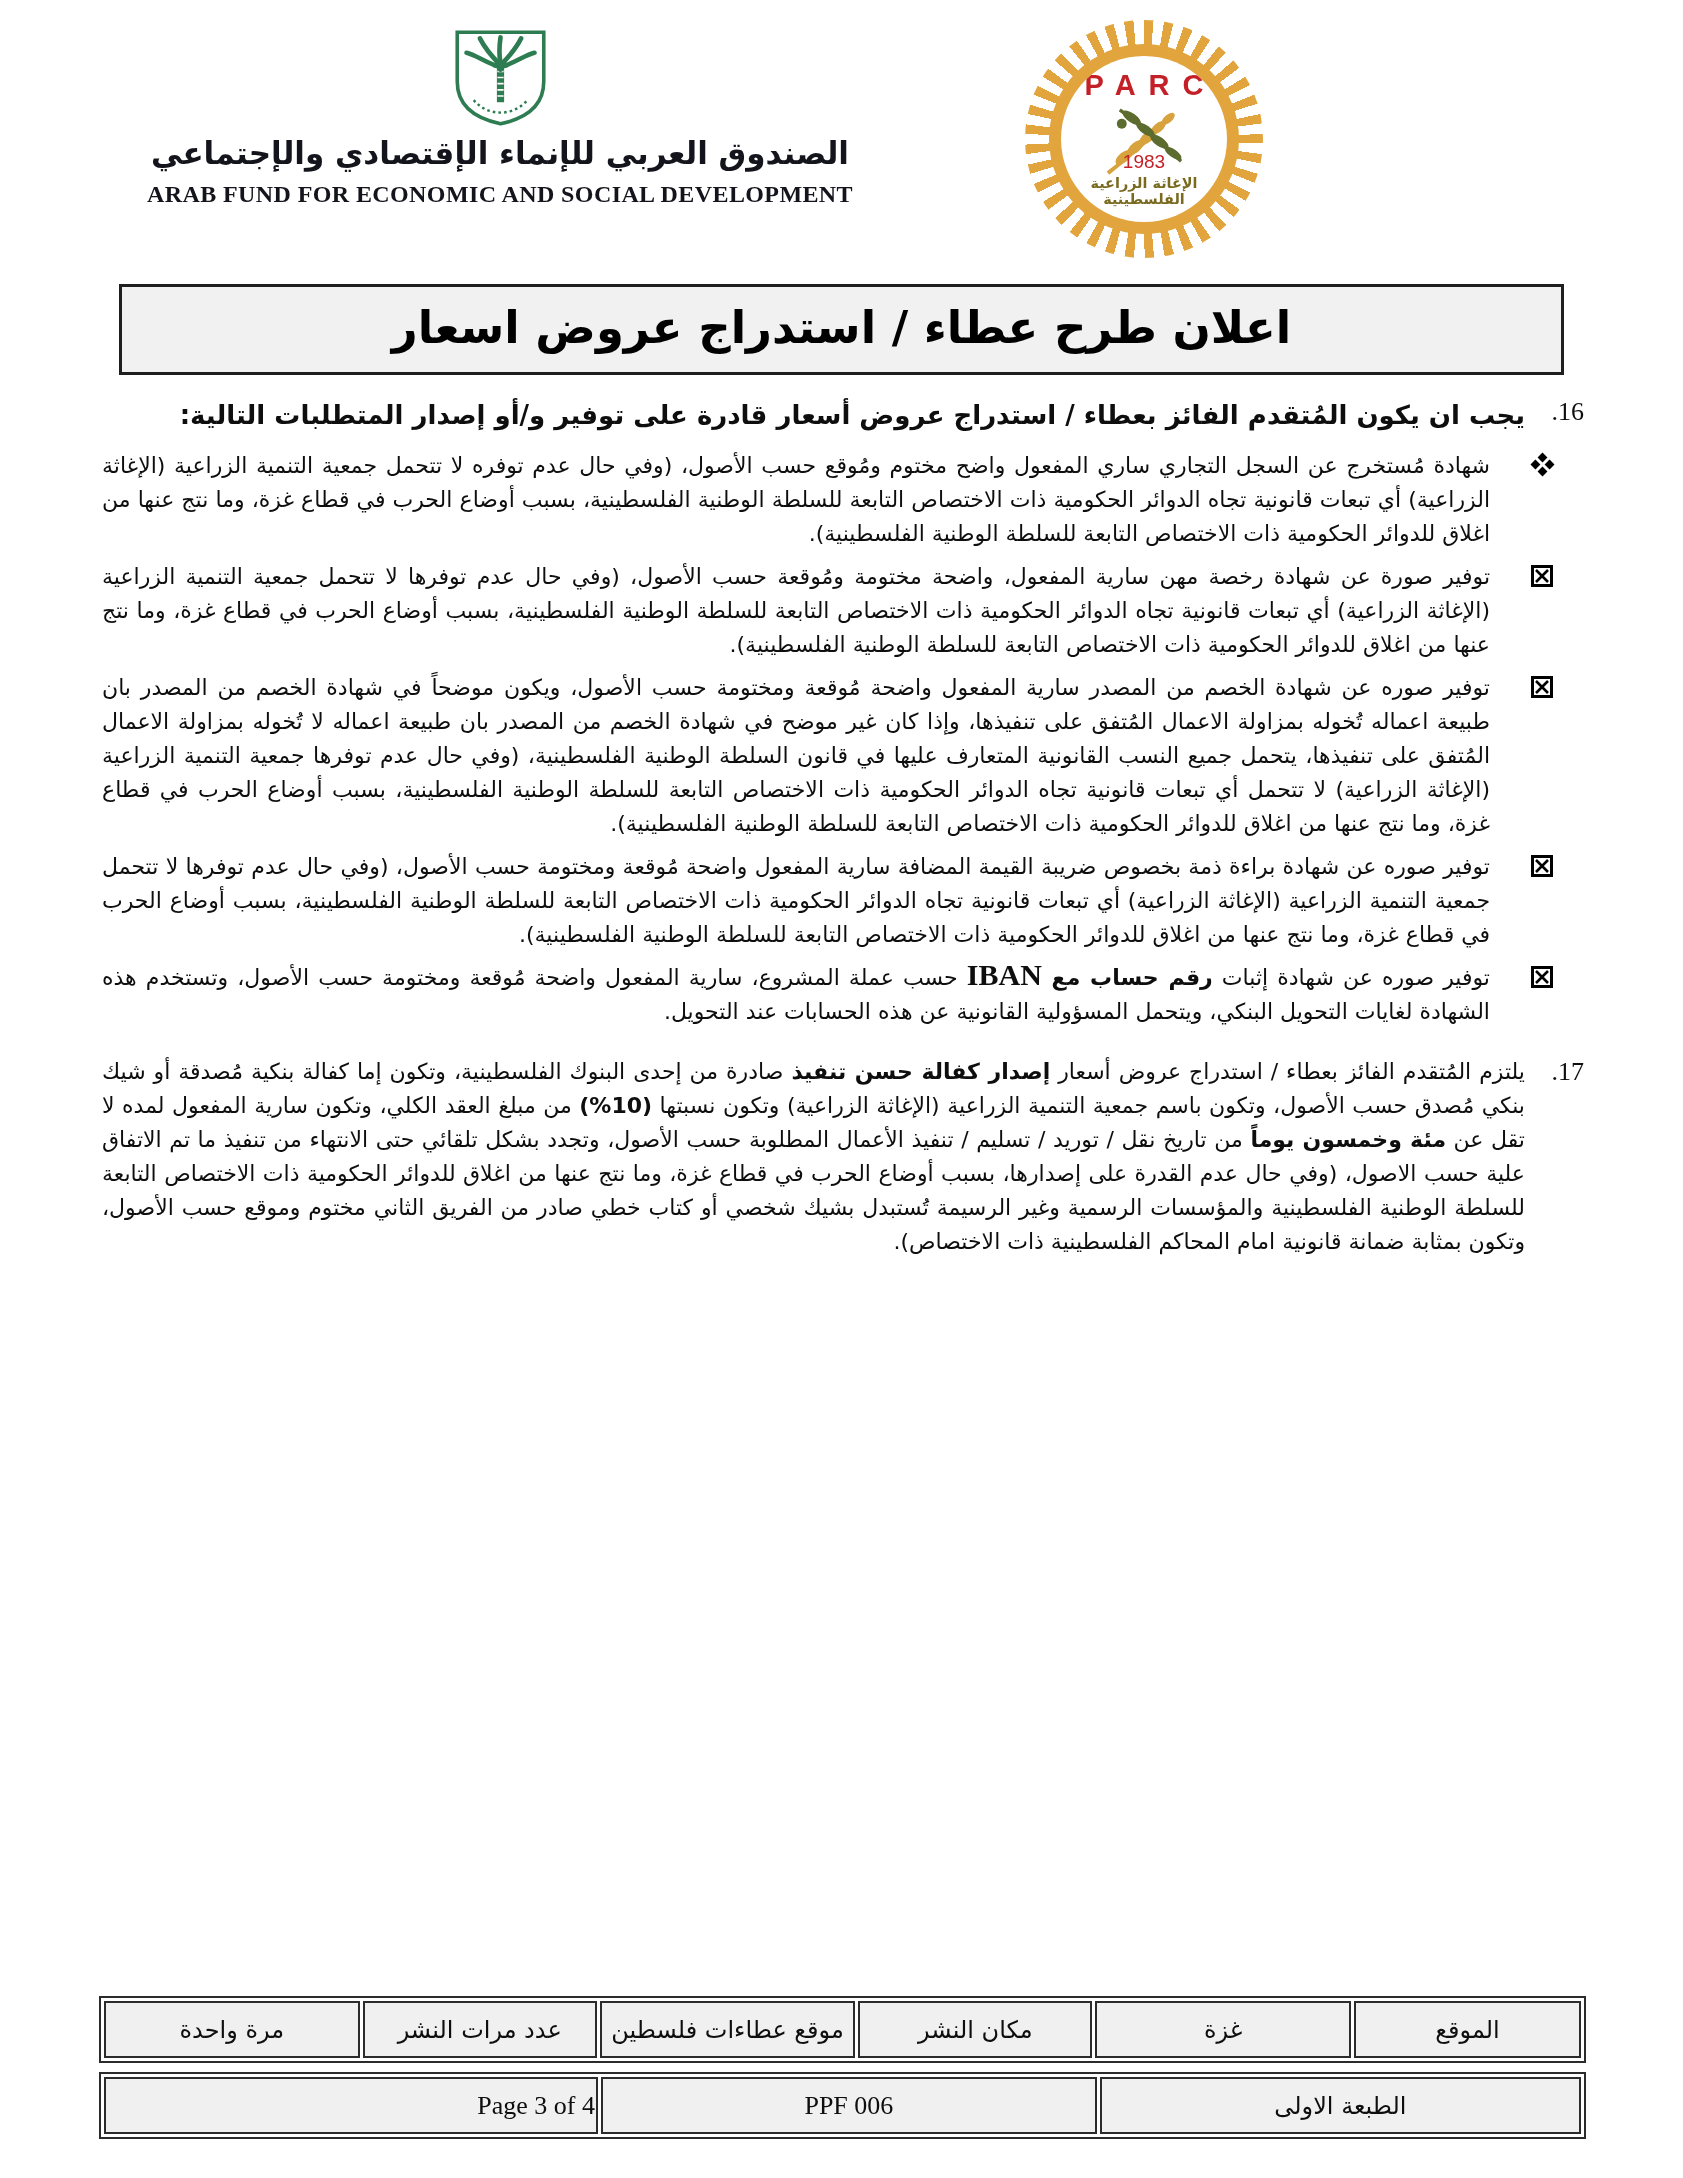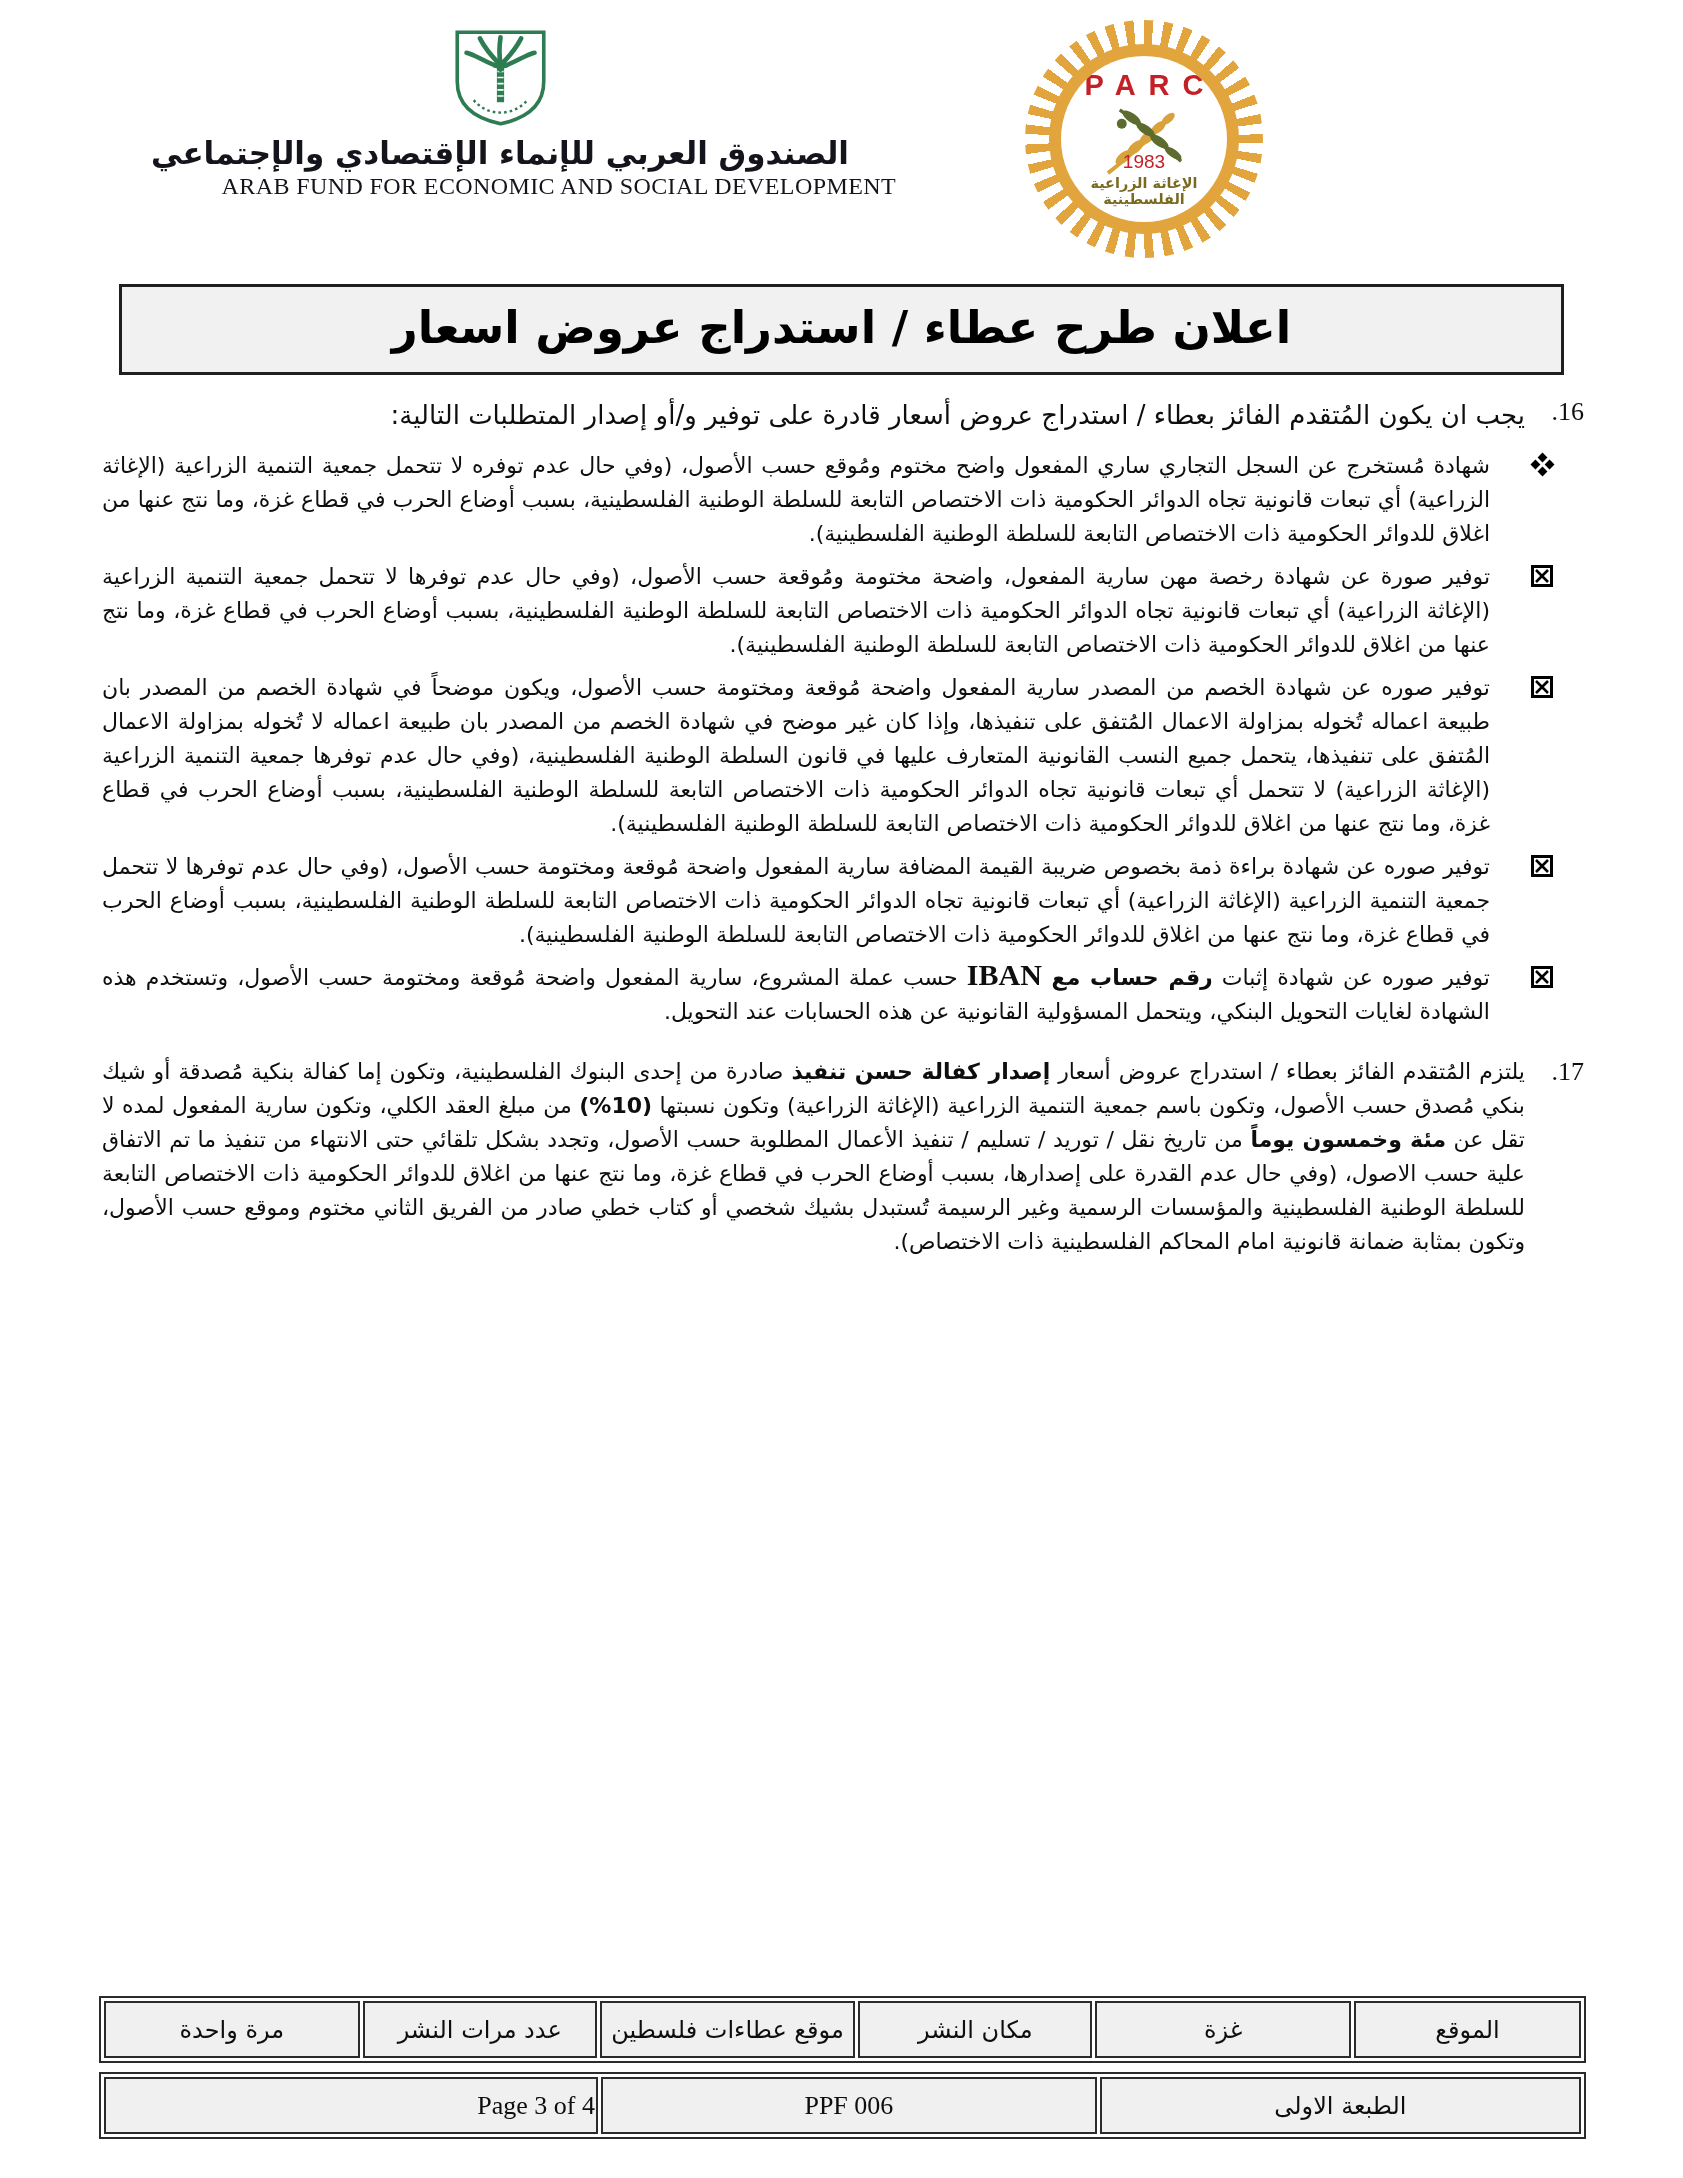--- a/index.html
+++ b/index.html
@@ -9,21 +9,21 @@
     background:#ffffff;
     overflow:hidden;
     font-family:"DejaVu Sans",sans-serif;
     color:#111;
   }
   
   .header{position:absolute;top:0;left:0;width:1683px;height:275px;}
   .afesd{position:absolute;left:104px;top:28px;width:792px;text-align:center;}
   .afesd-shield{display:block;margin:0 auto 8px auto;}
   .afesd-ar{font-size:31px;font-weight:bold;color:#14141c;letter-spacing:0.5px;}
-  .afesd-en{font-family:"Liberation Serif",serif;font-size:24px;font-weight:normal;color:#14141c;margin-top:2px;letter-spacing:0.4px;text-align:right;}
+  .afesd-en{font-family:"Liberation Serif",serif;font-size:24px;font-weight:bold;color:#14141c;margin-top:10px;letter-spacing:0.4px;}
   .parc{position:absolute;left:1025px;top:20px;width:238px;height:238px;}
   .parc-rays{position:absolute;inset:0;border-radius:50%;
     background:repeating-conic-gradient(#E2A43C 0deg 4.6deg,#ffffff 4.6deg 9.73deg);}
   .parc-ring{position:absolute;inset:24px;border-radius:50%;background:#E2A43C;}
   .parc-inner{position:absolute;inset:36px;border-radius:50%;background:#ffffff;text-align:center;overflow:hidden;}
   .parc-acronym{margin-top:13px;font-family:"Liberation Sans",sans-serif;font-weight:bold;font-size:29px;letter-spacing:13px;padding-left:13px;color:#C32127;}
   .parc-branch{display:block;margin:-4px auto 0 auto;}
   .parc-year{font-family:"Liberation Sans",sans-serif;font-weight:normal;font-size:19px;color:#C32127;margin-top:-32px;}
   .parc-arabic{font-size:14.4px;font-weight:bold;color:#7a6a20;margin-top:2px;}
   
@@ -45,21 +45,21 @@
     text-align:justify;
     color:#0e0e0e;
   }
   .num-item{position:relative;margin-bottom:6px;}
   .num-item .num{
     position:absolute;right:0;top:0;
     font-family:"Liberation Serif",serif;
     font-size:26px;
   }
   .num-item .num-body{margin-right:59px;}
-  .h16{font-weight:normal;font-size:26px;line-height:40px;}
+  .h16{font-weight:bold;font-size:26px;line-height:40px;}
   .bullets{margin-top:14px;}
   .bullet{position:relative;margin-right:94px;margin-bottom:9px;}
   .bullet .marker{position:absolute;right:-63px;top:5px;width:22px;height:22px;}
   .diamond-grid{position:absolute;right:-61px;top:7px;width:17px;height:17px;transform:rotate(45deg);
     display:grid;grid-template-columns:1fr 1fr;grid-template-rows:1fr 1fr;gap:3px;}
   .diamond-grid i{background:#000;display:block;}
   .iban{font-family:"Liberation Serif",serif;font-weight:bold;font-size:30px;line-height:20px;}
   .b-ar{font-weight:bold;}
   .item17{margin-top:26px;}
   

